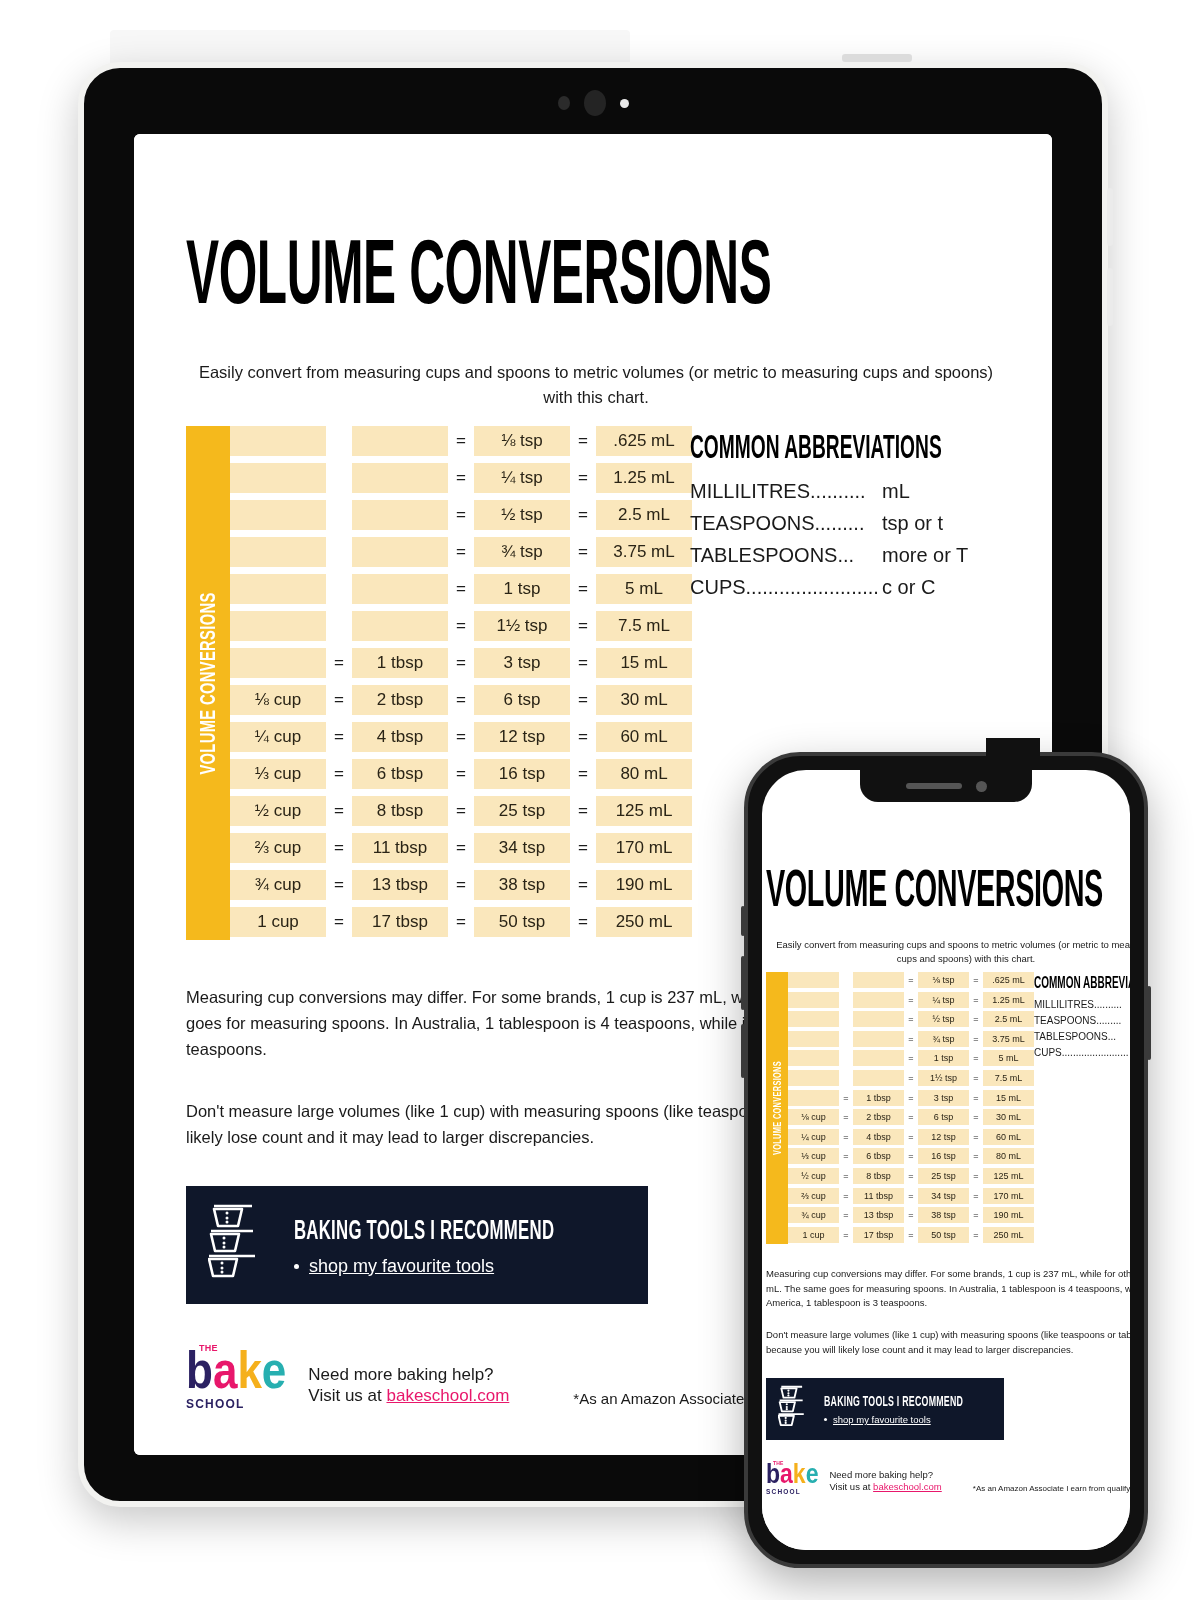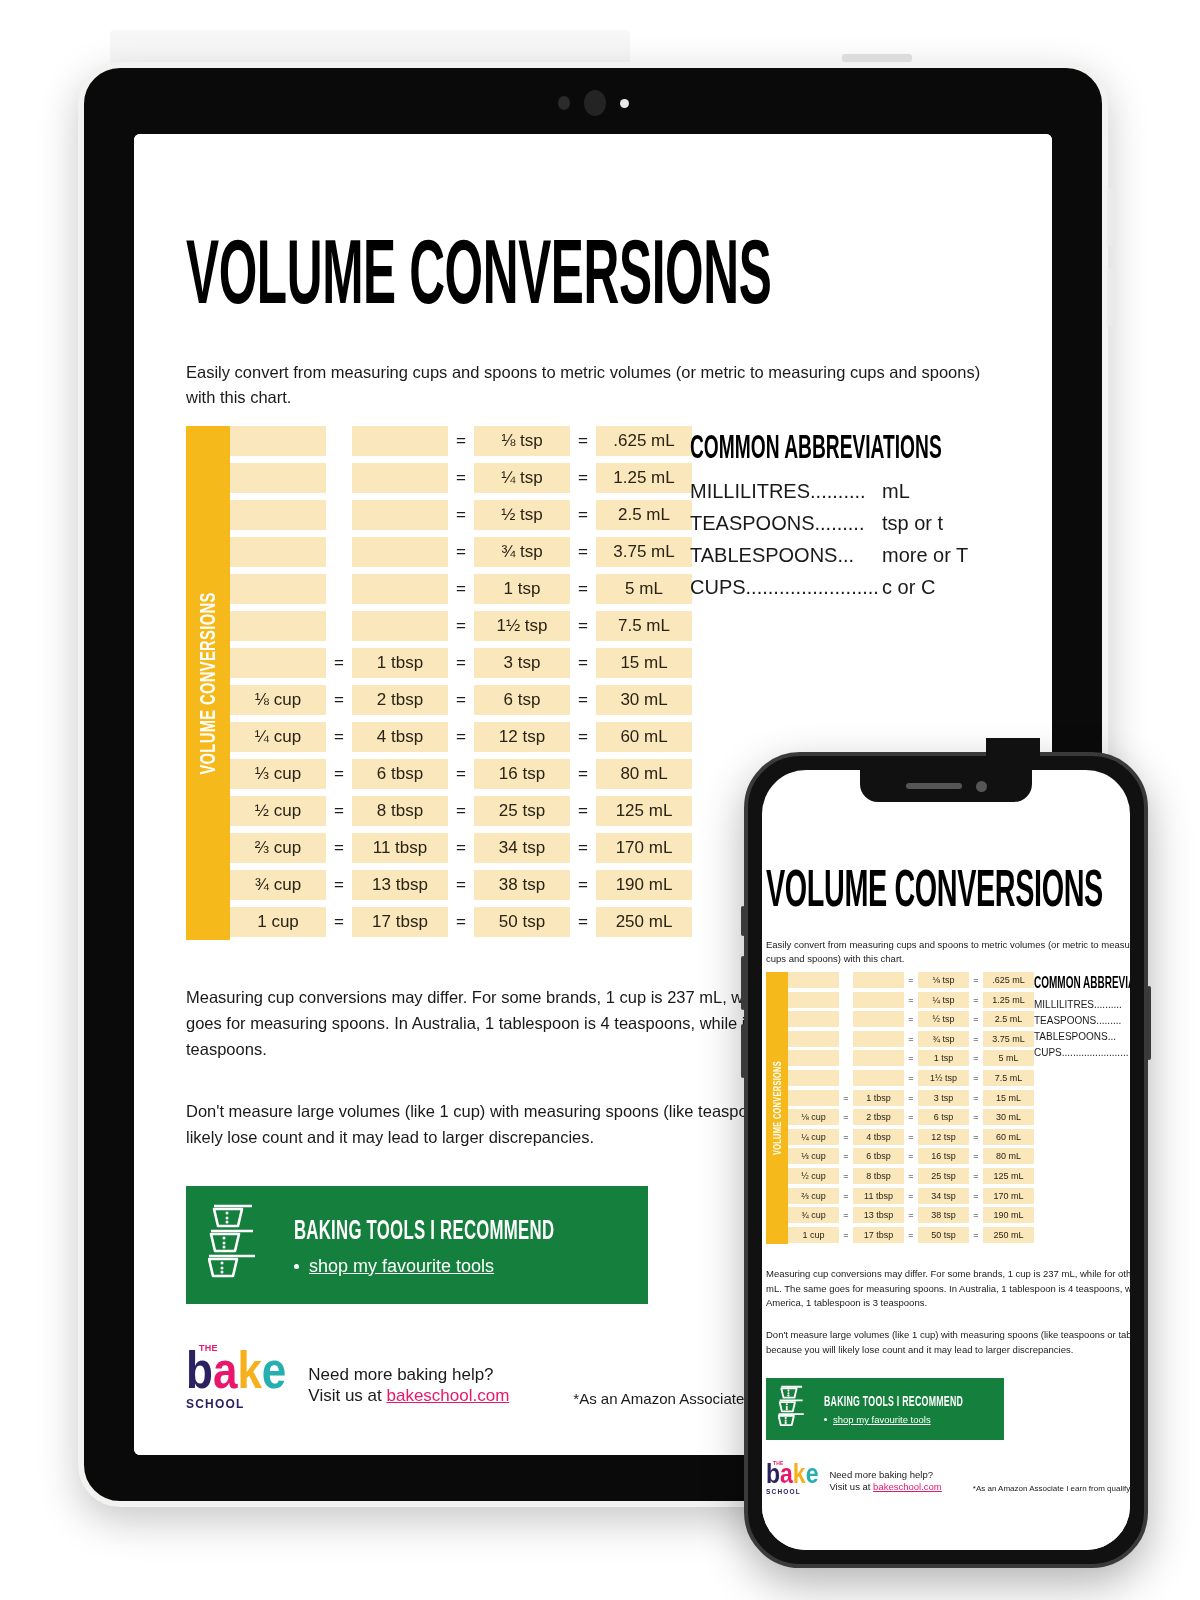--- a/index.html
+++ b/index.html
@@ -43,21 +43,21 @@
   
   .sheet { position:absolute; inset:0; background:#fff; }
 
   .doc-title{
     font-family:"Liberation Sans", sans-serif;
     font-weight:700; color:#000; letter-spacing:-0.5px;
     transform: scaleX(0.80) scaleY(1.45);
     transform-origin: left top;
     white-space:nowrap;
   }
-  .doc-intro{ color:#1a1a1a; }
+  .doc-intro{ color:#1a1a1a;text-align:center; }
 
   
   .conv-wrap{ display:flex; }
   .conv-spine{
     background:#F5B91C; display:flex; align-items:center; justify-content:center;
   }
   .conv-spine span{
     transform: rotate(-90deg) scaleX(0.82) scaleY(1.25);
     white-space:nowrap; color:#fff; font-weight:700; letter-spacing:0.4px;
   }
@@ -76,21 +76,21 @@
     transform: scaleX(0.80) scaleY(1.38); transform-origin:left top;
     white-space:nowrap;
   }
   .abbr-row{ display:flex; color:#1a1a1a; white-space:nowrap; }
   .abbr-term{ display:inline-block; }
   .abbr-val{ display:inline-block; }
 
   .body-para{ color:#1a1a1a; }
 
   .cta{
-    background:#15803d; display:flex; align-items:center;
+    background:#0f172a; display:flex; align-items:center;
   }
   .cta-icon{ flex:0 0 auto; }
   .cta-text{ display:flex; flex-direction:column; }
   .cta-head{
     color:#fff; font-weight:700; letter-spacing:0.3px;
     transform: scaleX(0.80) scaleY(1.30); transform-origin:left top;
     white-space:nowrap;
   }
   .cta-bullet{ color:#fff; display:flex; align-items:center; }
   .cta-bullet .dot{ border-radius:50%; background:#fff; }

